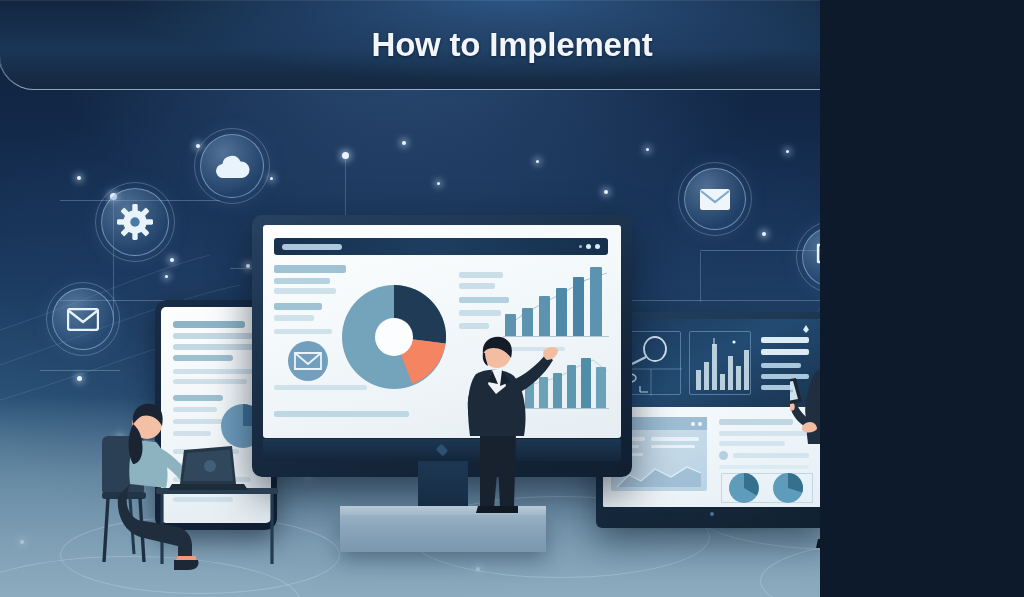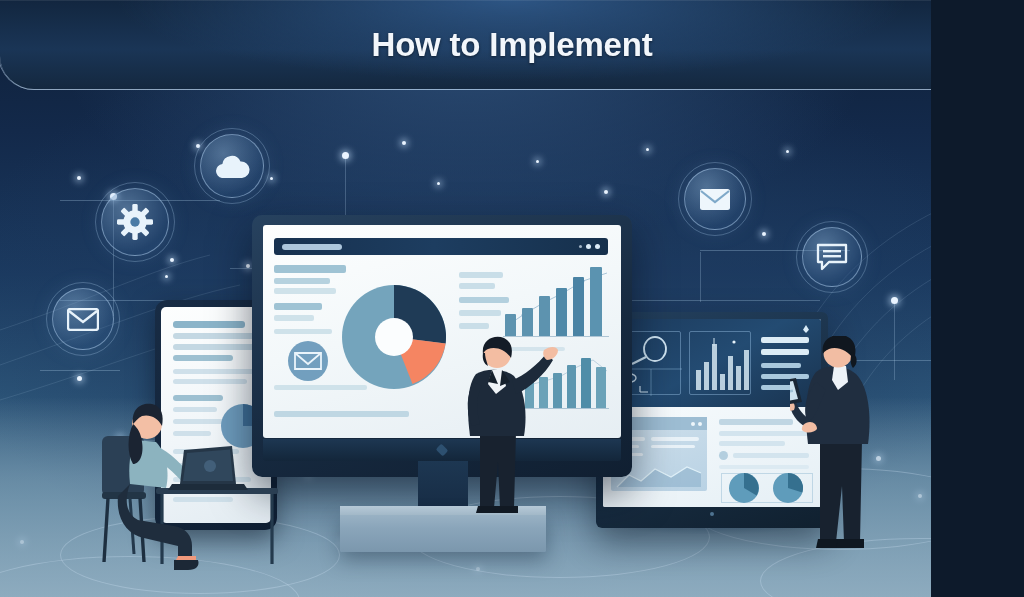--- a/index.html
+++ b/index.html
@@ -1,21 +1,21 @@
 <!DOCTYPE html>
 <html><head>
 <meta charset="utf-8">
 <title>Digital Display Solutions Banner</title>
 <style>
   * { margin:0; padding:0; box-sizing:border-box; }
   html,body { background:#0d1a2b; }
   body { font-family:"Liberation Sans", sans-serif; }
 
   #stage {
-    position:relative; width:931px; height:597px; overflow:hidden;
+    position:relative; width:820px; height:597px; overflow:hidden;
     background:
       radial-gradient(ellipse 70% 55% at 50% 8%, #2a4a72 0%, rgba(42,74,114,0) 62%),
       radial-gradient(ellipse 80% 70% at 50% 52%, #1e3a5f 0%, rgba(30,58,95,0) 70%),
       linear-gradient(180deg,#0e2038 0%,#13294a 22%,#1b3a60 46%,#2b5377 66%,#4f7894 84%,#6e93ab 100%);
   }
 
   
   .header {
     position:absolute; left:0; top:0; width:1024px; height:90px;
     background:

